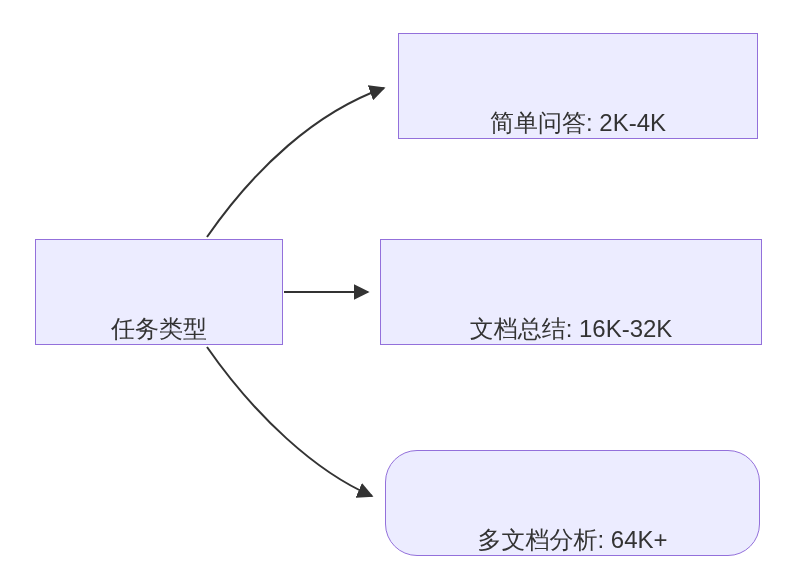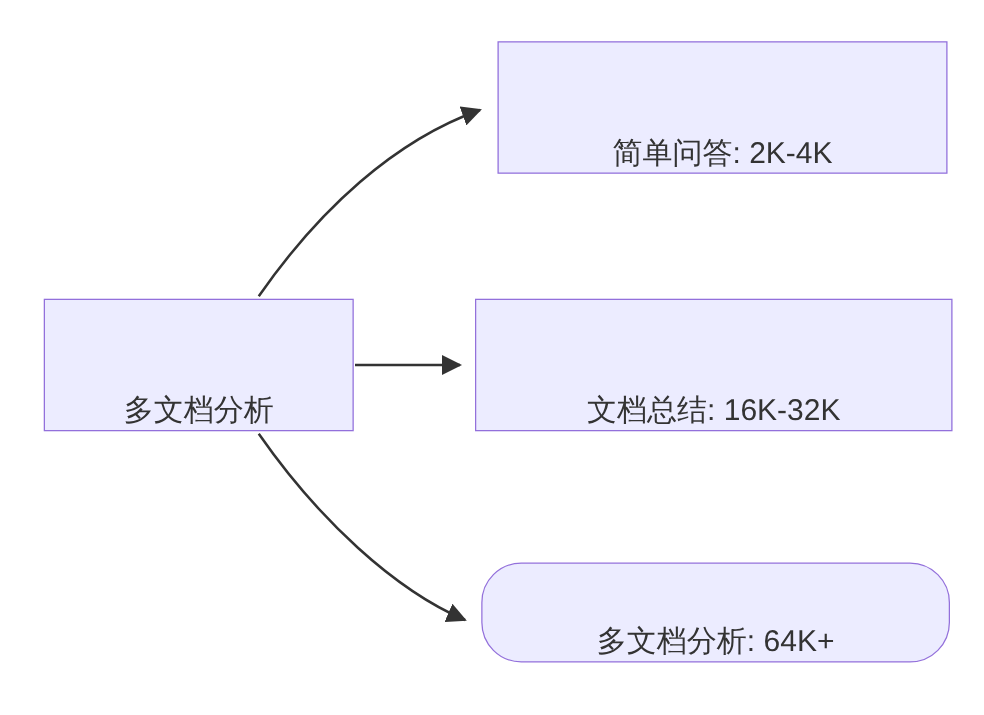--- a/index.html
+++ b/index.html
@@ -50,40 +50,40 @@
     border: 1.5px solid var(--node-border);
     color: #333333;
     font-size: 24px;
     line-height: 1.2;
     white-space: nowrap;
     text-align: center;
   }
   .node-root   { left: 35px;  top: 239px; width: 248px; height: 106px; }
   .node-top    { left: 398px; top: 33px;  width: 360px; height: 106px; }
   .node-middle { left: 380px; top: 239px; width: 382px; height: 106px; }
-  .node-bottom { left: 385px; top: 450px; width: 375px; height: 80px; border-radius: 32px; }
+  .node-bottom { left: 385px; top: 450px; width: 375px; height: 106px; border-radius: 32px; }
 </style>
 </head>
 <body style="--node-fill: #ECECFF; --node-border: #9370DB; --arrow: #333333;">
 
 <div class="diagram">
 
   <svg class="edges" viewBox="0 0 787 572" xmlns="http://www.w3.org/2000/svg" aria-hidden="true">
     <defs>
       <marker id="arrowhead" viewBox="0 0 10 10" refX="9" refY="5" markerWidth="8" markerHeight="8" orient="auto-start-reverse">
         <path d="M 0 0 L 10 5 L 0 10 z"></path>
       </marker>
     </defs>
     <path class="edge-line" d="M 207 237 C 255 168, 316 112, 384 88" marker-end="url(#arrowhead)"></path>
     <path class="edge-line" d="M 284 292 L 368 292" marker-end="url(#arrowhead)"></path>
     <path class="edge-line" d="M 207 347 C 255 416, 316 472, 372 496" marker-end="url(#arrowhead)"></path>
   </svg>
 
   <div class="node node-root">
-    <span>多文档分析</span>
+    <span>任务类型</span>
   </div>
 
   <div class="node node-top">
     <span>简单问答: 2K-4K</span>
   </div>
 
   <div class="node node-middle">
     <span>文档总结: 16K-32K</span>
   </div>
 

